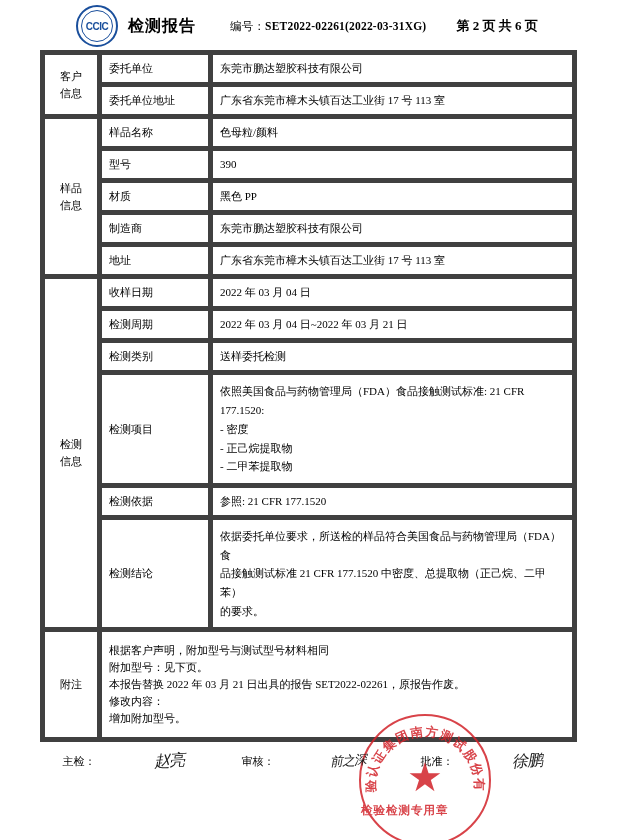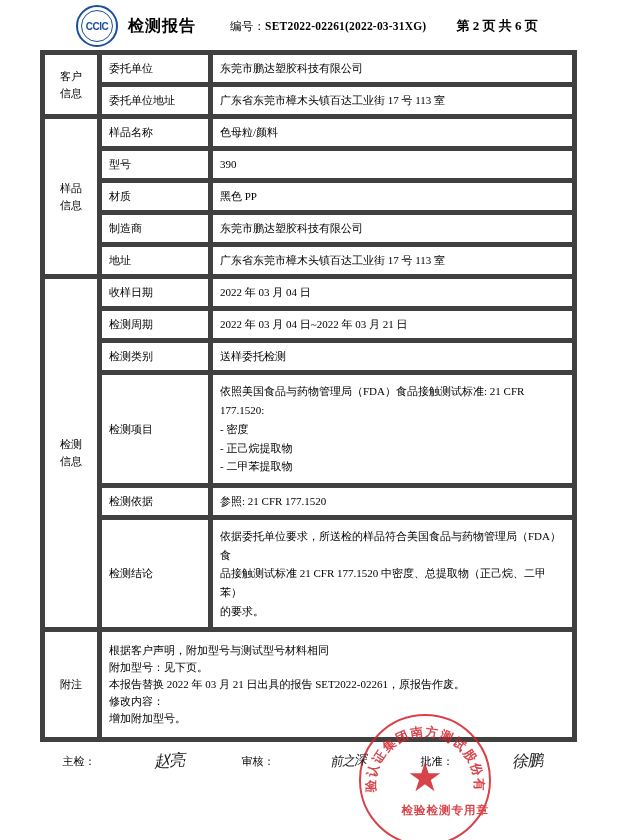--- a/index.html
+++ b/index.html
@@ -191,21 +191,21 @@
     font-size: 12.5px;
     fill: #d2232a;
     letter-spacing: 1.6px;
     font-weight: bold;
   }
   .stamp .bottomtext {
     position: absolute;
     left: 0;
     right: 0;
     bottom: 26px;
-    text-align: right;
+    text-align: left;
     font-size: 11.5px;
     font-weight: bold;
     color: #d2232a;
     letter-spacing: 1px;
   }
 
   
   .footer {
     text-align: center;
     margin-top: 14px;

